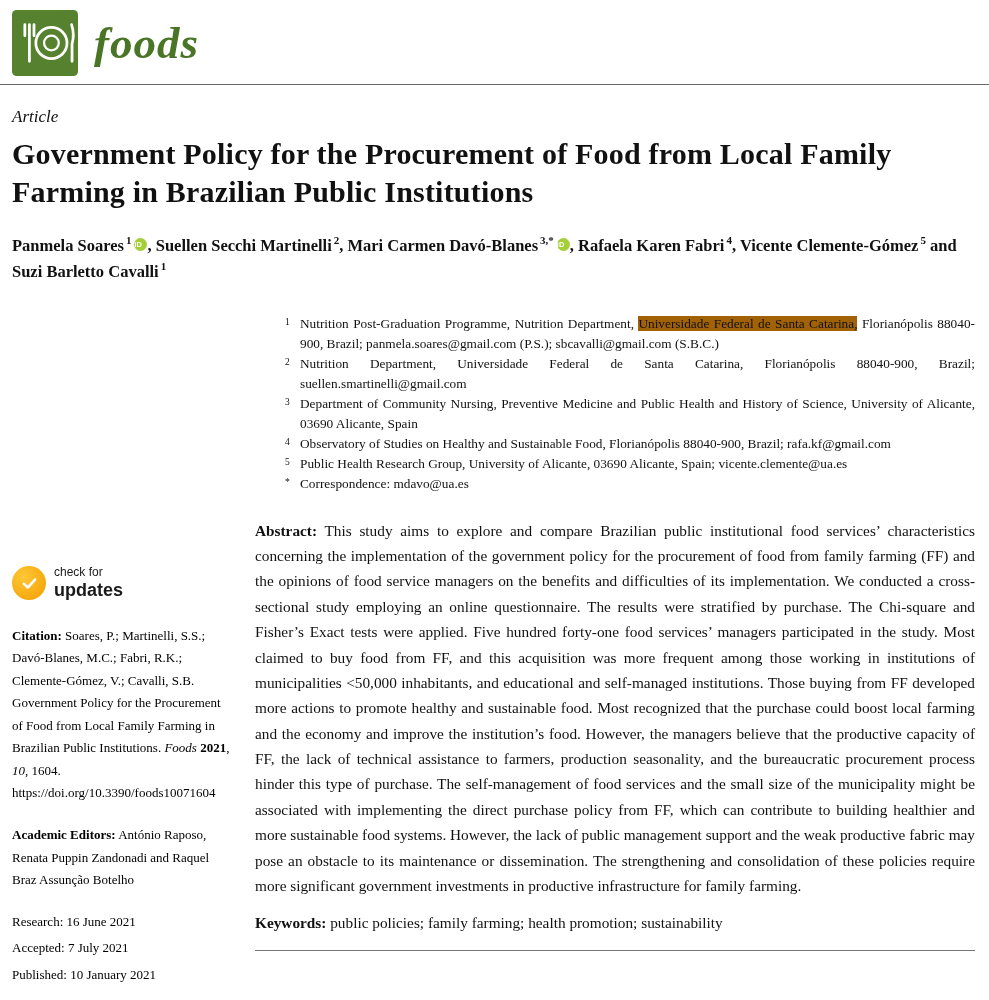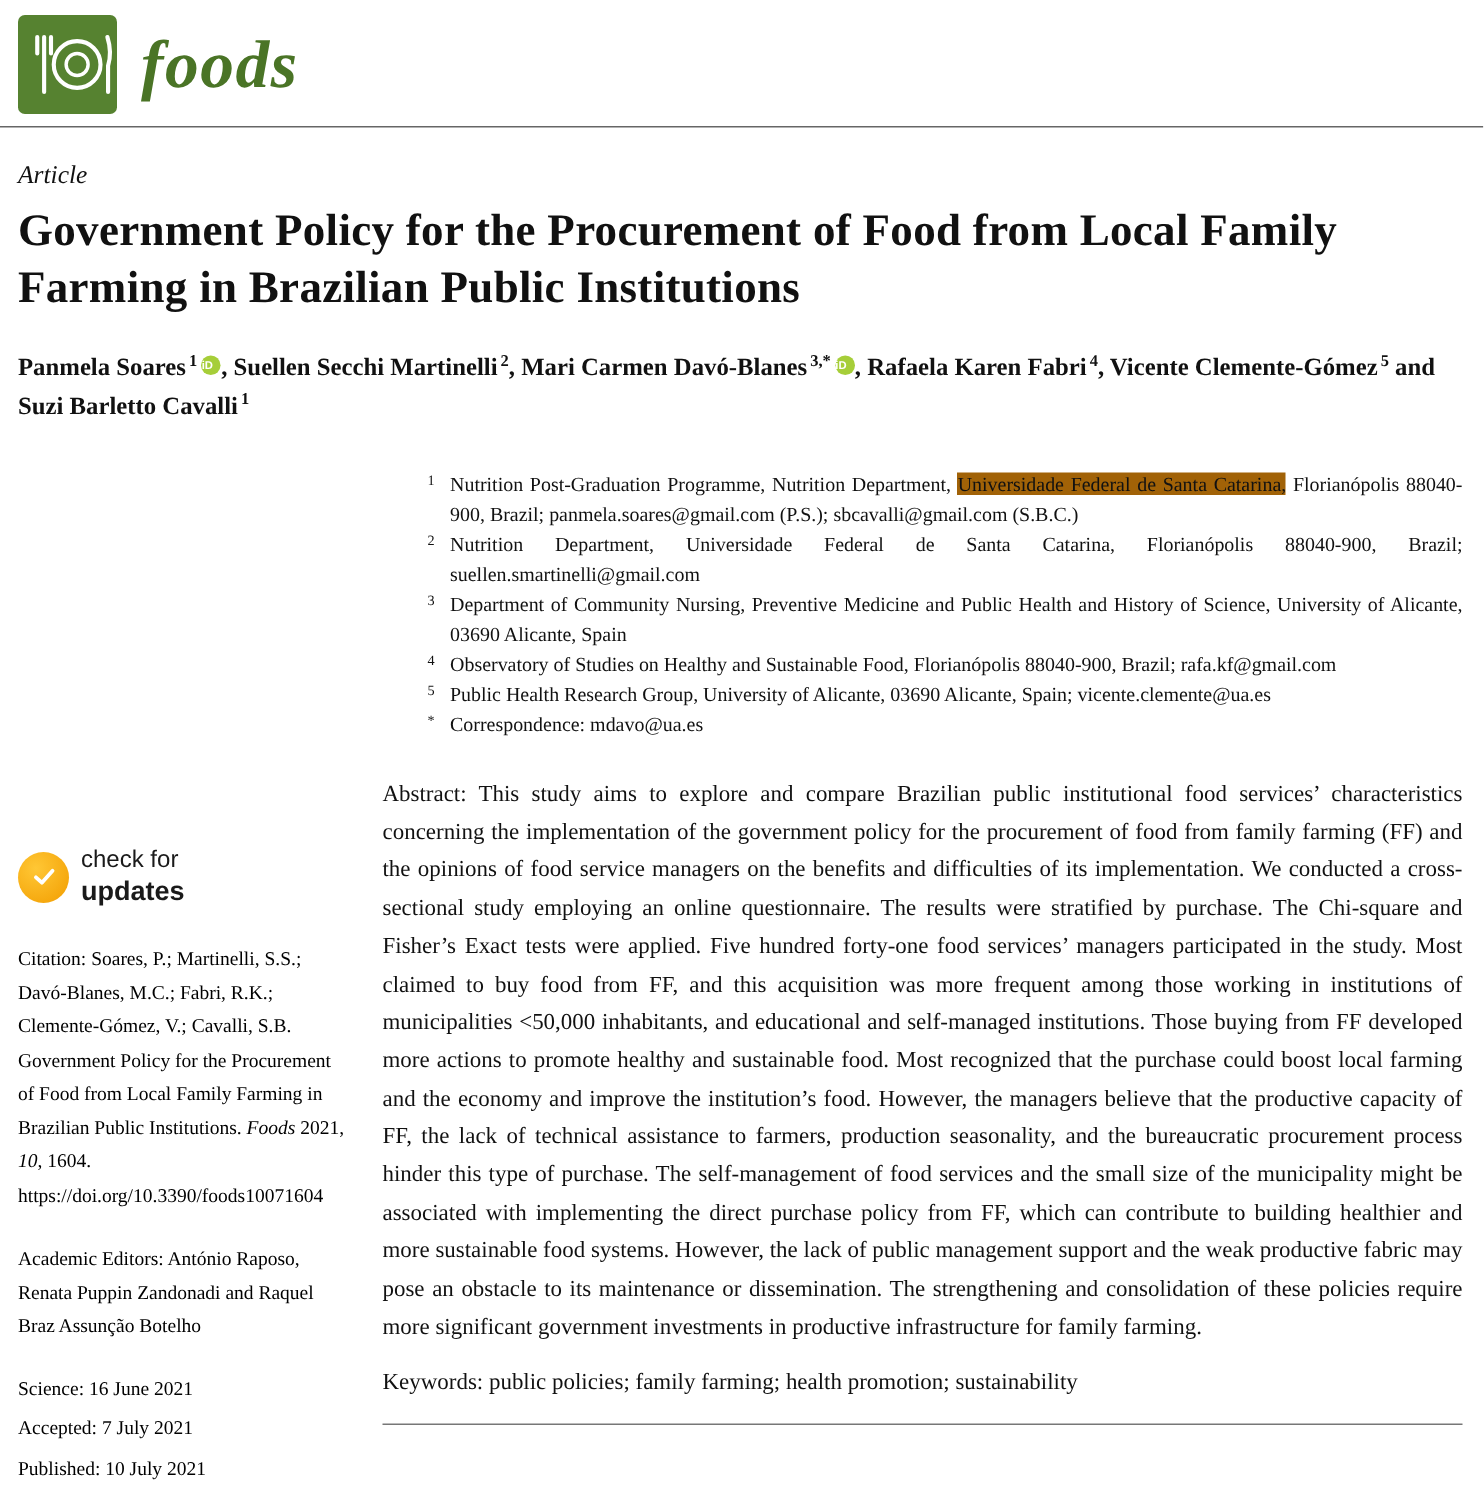--- a/index.html
+++ b/index.html
@@ -24,24 +24,24 @@
     font:bold 7.5px "Liberation Sans",sans-serif;line-height:13px;vertical-align:4px;margin-left:3px;cursor:pointer;}
   
   .columns{display:flex;margin-top:30px;align-items:flex-start;}
   .sidebar{width:243px;flex:none;box-sizing:border-box;padding:252px 10px 0 12px;font-size:13px;color:#000;}
   .main-col{flex:1;box-sizing:border-box;padding:0 14px 0 12px;}
   
   .badge{display:flex;align-items:center;gap:8px;margin-bottom:24px;width:fit-content;cursor:pointer;}
   .badge-circle{width:34px;height:34px;border-radius:50%;flex:none;
     background:radial-gradient(circle at 35% 32%,#ffc735,#f29d00);display:flex;align-items:center;justify-content:center;}
   .badge-text{font-family:"Liberation Sans",sans-serif;line-height:1.15;color:#1a1a1a;}
-  .badge-l1{font-size:16px;}
+  .badge-l1{font-size:12px;}
   .badge-l2{font-size:18px;font-weight:bold;}
   .citation{line-height:1.73;margin-bottom:20px;}
-  .bold{font-weight:normal;}
+  .bold{font-weight:bold;}
   .ital{font-style:italic;}
   .doi{overflow-wrap:anywhere;cursor:pointer;}
   .editors{line-height:1.73;margin-bottom:20px;}
   .date-row{margin-bottom:7px;line-height:1.5;}
   
   .aff-list{margin-left:30px;font-size:13.3px;line-height:1.5;}
   .aff-row{display:flex;}
   .aff-marker{width:15px;flex:none;font-size:9.5px;padding-top:1px;}
   .aff-text{flex:1;text-align:justify;}
   .highlight{background:#a16207;}
@@ -99,30 +99,30 @@
         <span class="doi">https://doi.org/10.3390/foods10071604</span>
       </div>
 
       <div class="editors">
         <span class="bold">Academic Editors:</span>
         <span>António Raposo, Renata Puppin Zandonadi and Raquel Braz Assunção Botelho</span>
       </div>
 
       <div class="dates">
         <div class="date-row">
-          <span>Science:</span>
+          <span>Research:</span>
           <span>16 June 2021</span>
         </div>
         <div class="date-row">
           <span>Accepted:</span>
           <span>7 July 2021</span>
         </div>
         <div class="date-row">
           <span>Published:</span>
-          <span>10 July 2021</span>
+          <span>10 January 2021</span>
         </div>
       </div>
     </div>
 
     <div class="main-col">
 
       <div class="aff-list">
         <div class="aff-row">
           <span class="aff-marker">1</span>
           <span class="aff-text"><span>Nutrition Post-Graduation Programme, Nutrition Department, </span><span class="highlight">Universidade Federal de Santa Catarina,</span><span> Florianópolis 88040-900, Brazil; panmela.soares@gmail.com (P.S.); sbcavalli@gmail.com (S.B.C.)</span></span>

